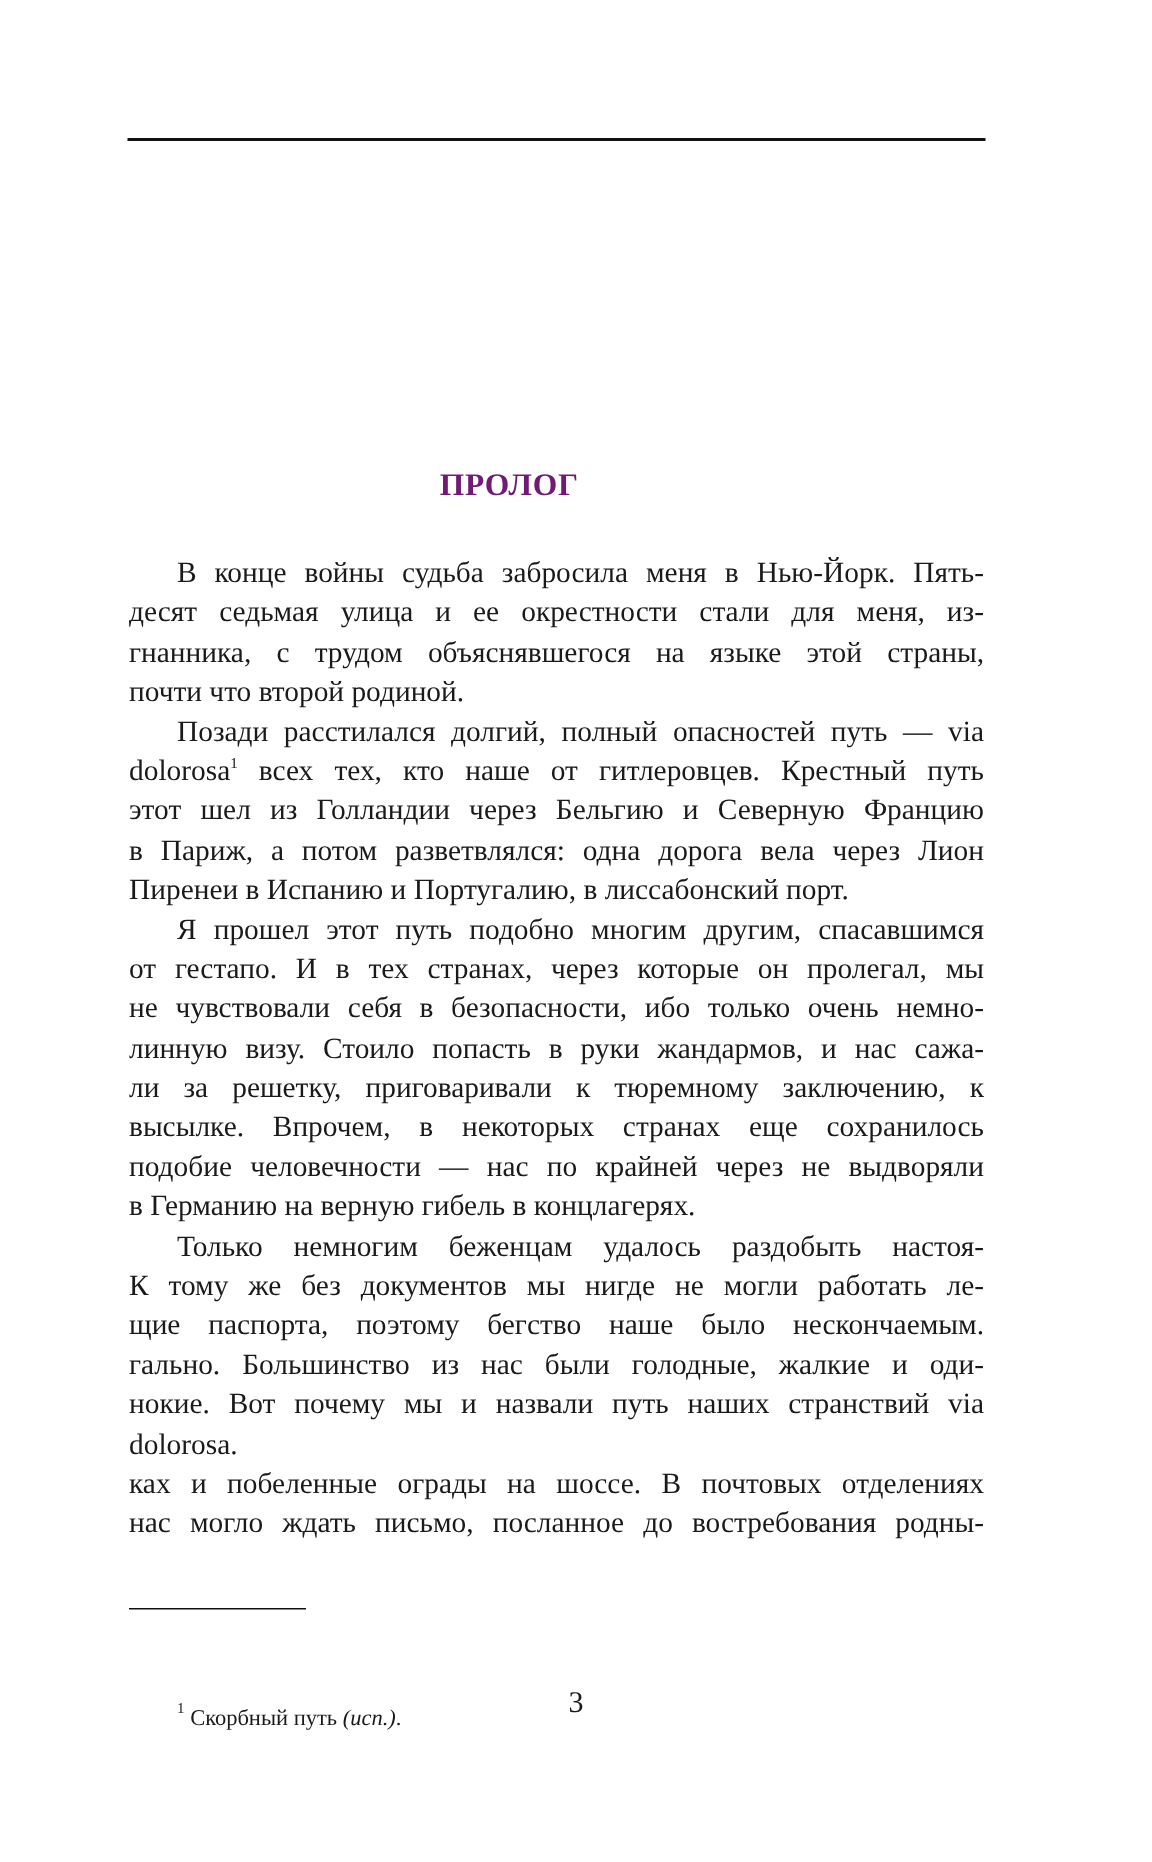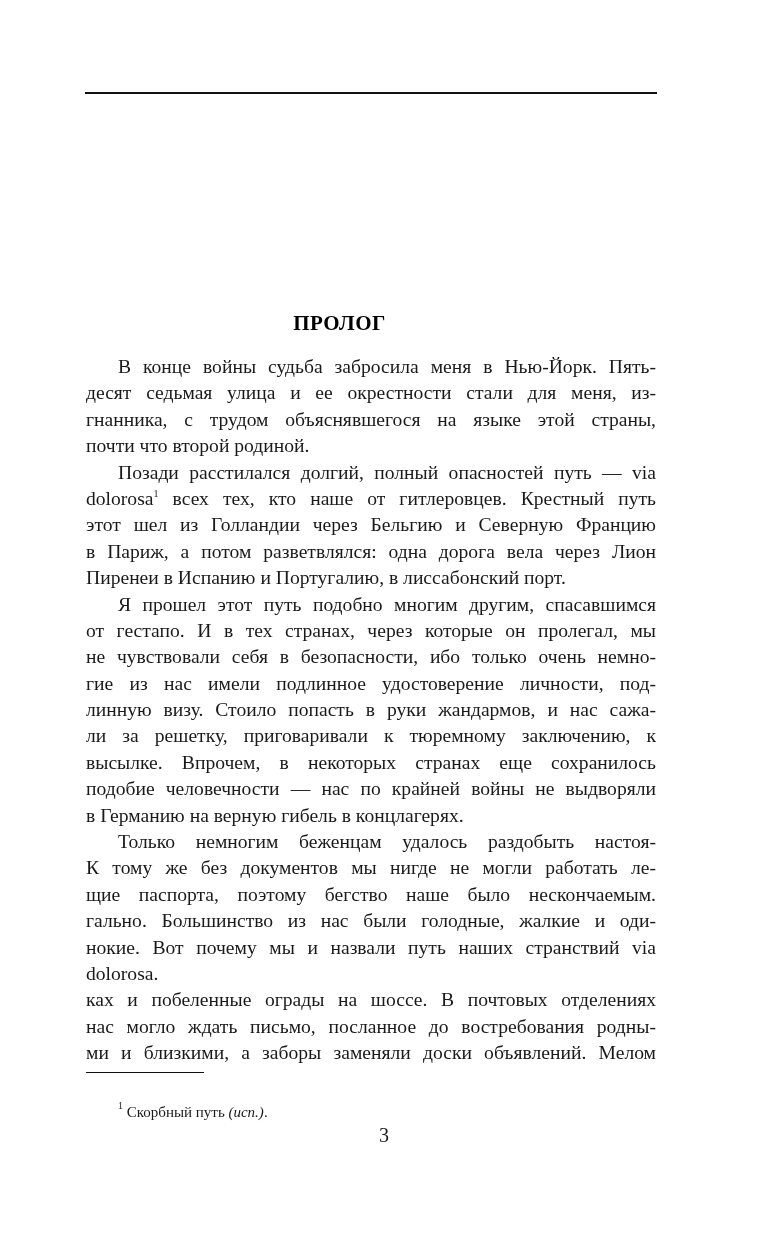--- a/index.html
+++ b/index.html
@@ -1,28 +1,28 @@
 <!DOCTYPE html>
 <html><head>
 <meta charset="utf-8">
 <style>
   html, body { margin: 0; padding: 0; background: #ffffff; }
   body { width: 768px; height: 1241px; position: relative; overflow: hidden;
          font-family: "Liberation Serif", "DejaVu Serif", serif; color: #1a1a1a; }
   .top-rule { position: absolute; left: 85px; top: 92px; width: 572px; height: 2px; background: #111; }
   .title { position: absolute; left: 0; width: 679px; top: 311px; text-align: center;
-           font-weight: bold; font-size: 21px; letter-spacing: 0.5px; color: #000000; }
-  .body-text { position: absolute; left: 86px; top: 354px; width: 570px; }
+           font-weight: bold; font-size: 21px; letter-spacing: 0.5px; color: #701a75; }
+  .body-text { position: absolute; left: 86px; top: 370px; width: 570px; }
   .line { display: block; height: 26.4px; line-height: 26.4px; font-size: 19.6px;
           white-space: nowrap; text-align: justify; text-align-last: justify; }
   .line.last { text-align-last: left; }
   .line.indent { padding-left: 32px; }
   sup { font-size: 10px; vertical-align: 8px; line-height: 0; }
   .fn-rule { position: absolute; left: 86px; top: 1072px; width: 118px; height: 1px; background: #111; }
-  .footnote { position: absolute; left: 118px; top: 1102px; font-size: 15px; line-height: 20px; text-align: right; }
+  .footnote { position: absolute; left: 118px; top: 1136px; font-size: 15px; line-height: 20px; text-align: right; }
   .footnote i { font-style: italic; }
   .page-number { position: absolute; left: 0; width: 768px; top: 1124px; text-align: center; font-size: 20px; }
 </style>
 </head>
 <body>
 
 <div>
   <div class="top-rule"></div>
 
   <div class="title">ПРОЛОГ</div>
@@ -36,37 +36,35 @@
 
     <span class="line indent">Позади расстилался долгий, полный опасностей путь — via</span>
     <span class="line"><span>dolorosa</span><sup>1</sup> <span>всех тех, кто наше от гитлеровцев. Крестный путь</span></span>
     <span class="line">этот шел из Голландии через Бельгию и Северную Францию</span>
     <span class="line">в Париж, а потом разветвлялся: одна дорога вела через Лион</span>
     <span class="line last">Пиренеи в Испанию и Португалию, в лиссабонский порт.</span>
 
     <span class="line indent">Я прошел этот путь подобно многим другим, спасавшимся</span>
     <span class="line">от гестапо. И в тех странах, через которые он пролегал, мы</span>
     <span class="line">не чувствовали себя в безопасности, ибо только очень немно-</span>
-    <span class="line">гие из нас имели подлинное удостоверение личности, под-</span>
     <span class="line">линную визу. Стоило попасть в руки жандармов, и нас сажа-</span>
     <span class="line">ли за решетку, приговаривали к тюремному заключению, к</span>
     <span class="line">высылке. Впрочем, в некоторых странах еще сохранилось</span>
-    <span class="line">подобие человечности — нас по крайней войны не выдворяли</span>
+    <span class="line">подобие человечности — нас по крайней через не выдворяли</span>
     <span class="line last">в Германию на верную гибель в концлагерях.</span>
 
     <span class="line indent">Только немногим беженцам удалось раздобыть настоя-</span>
     <span class="line">К тому же без документов мы нигде не могли работать ле-</span>
     <span class="line">щие паспорта, поэтому бегство наше было нескончаемым.</span>
     <span class="line">гально. Большинство из нас были голодные, жалкие и оди-</span>
     <span class="line">нокие. Вот почему мы и назвали путь наших странствий via</span>
     <span class="line last">dolorosa.</span>
 
     <span class="line">ках и побеленные ограды на шоссе. В почтовых отделениях</span>
     <span class="line">нас могло ждать письмо, посланное до востребования родны-</span>
-    <span class="line">ми и близкими, а заборы заменяли доски объявлений. Мелом</span>
   </div>
 
   <div class="fn-rule"></div>
 
   <div class="footnote">
     <sup>1</sup>
     <span>Скорбный путь</span>
     <i>(исп.)</i><span>.</span>
   </div>
 

